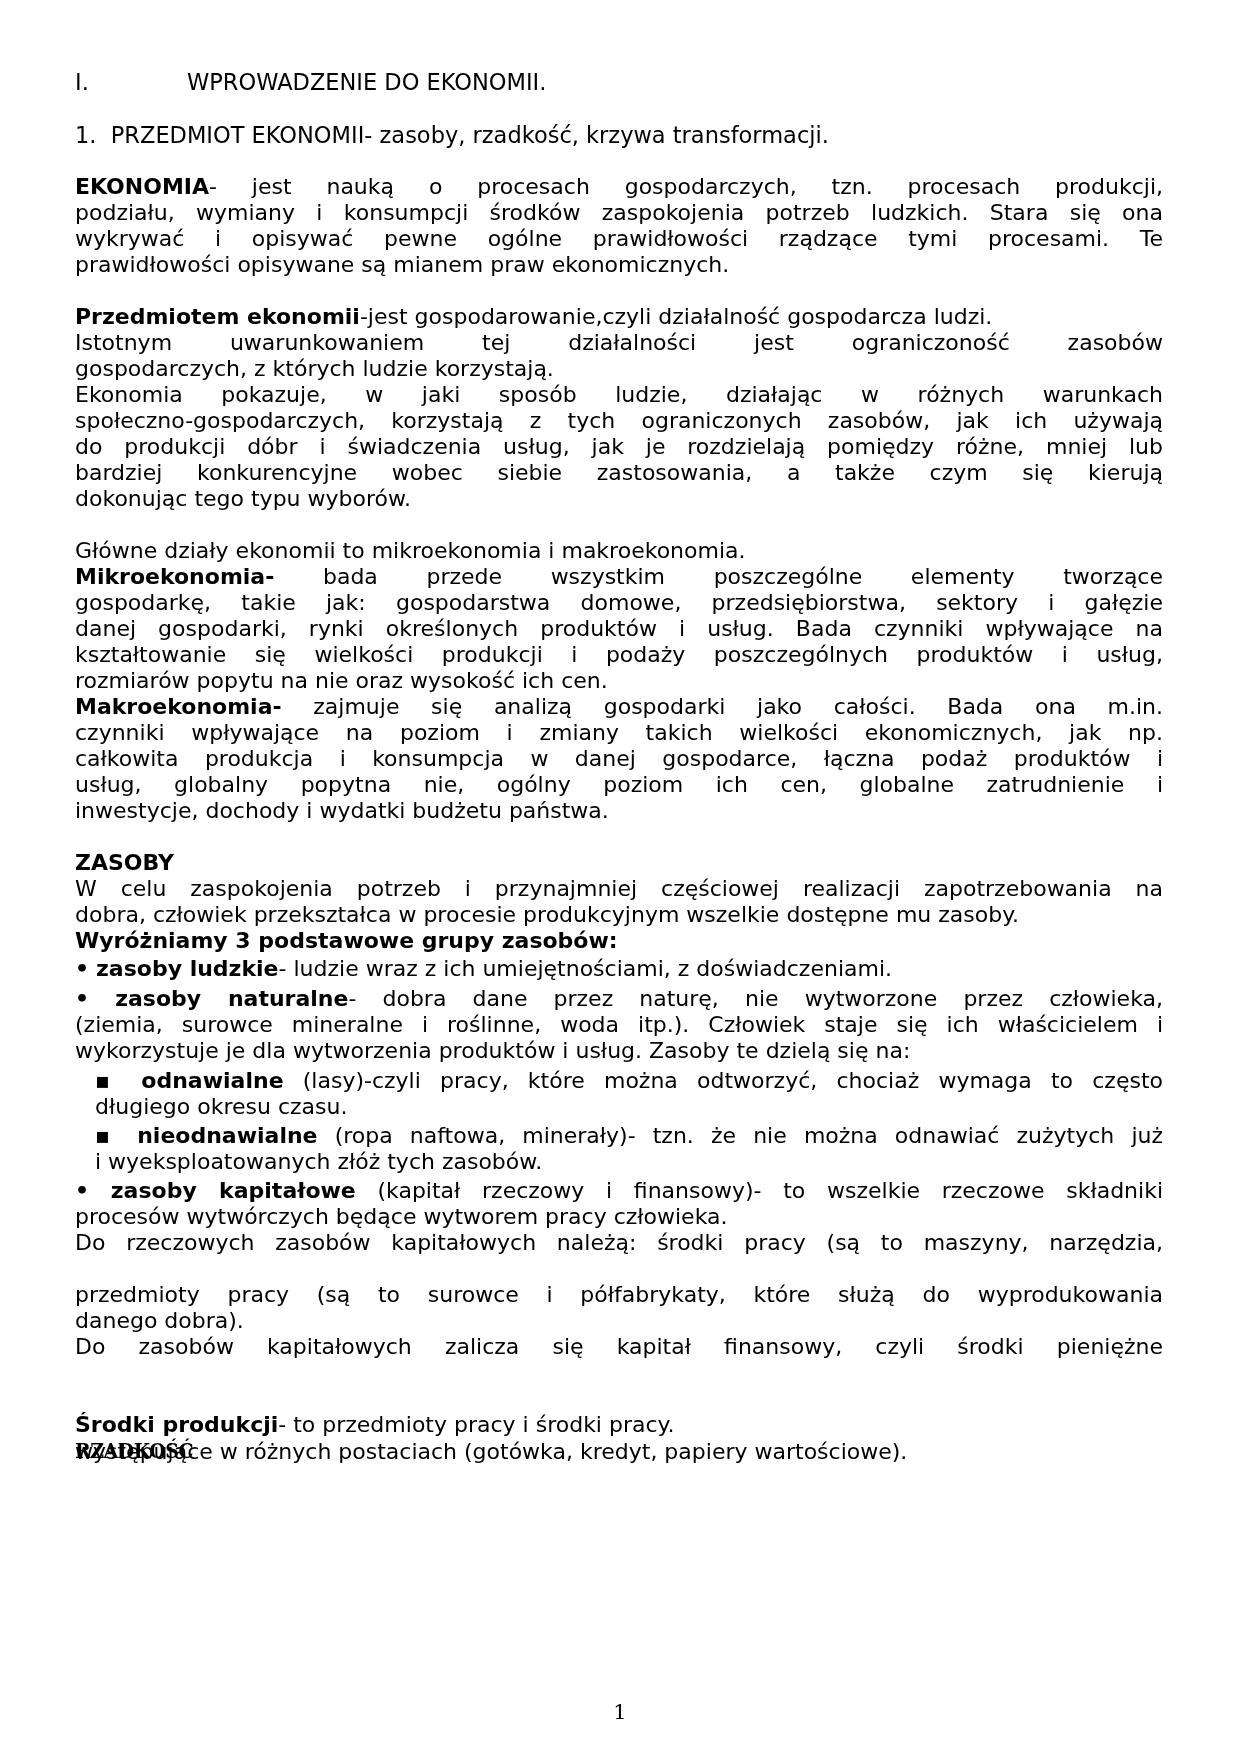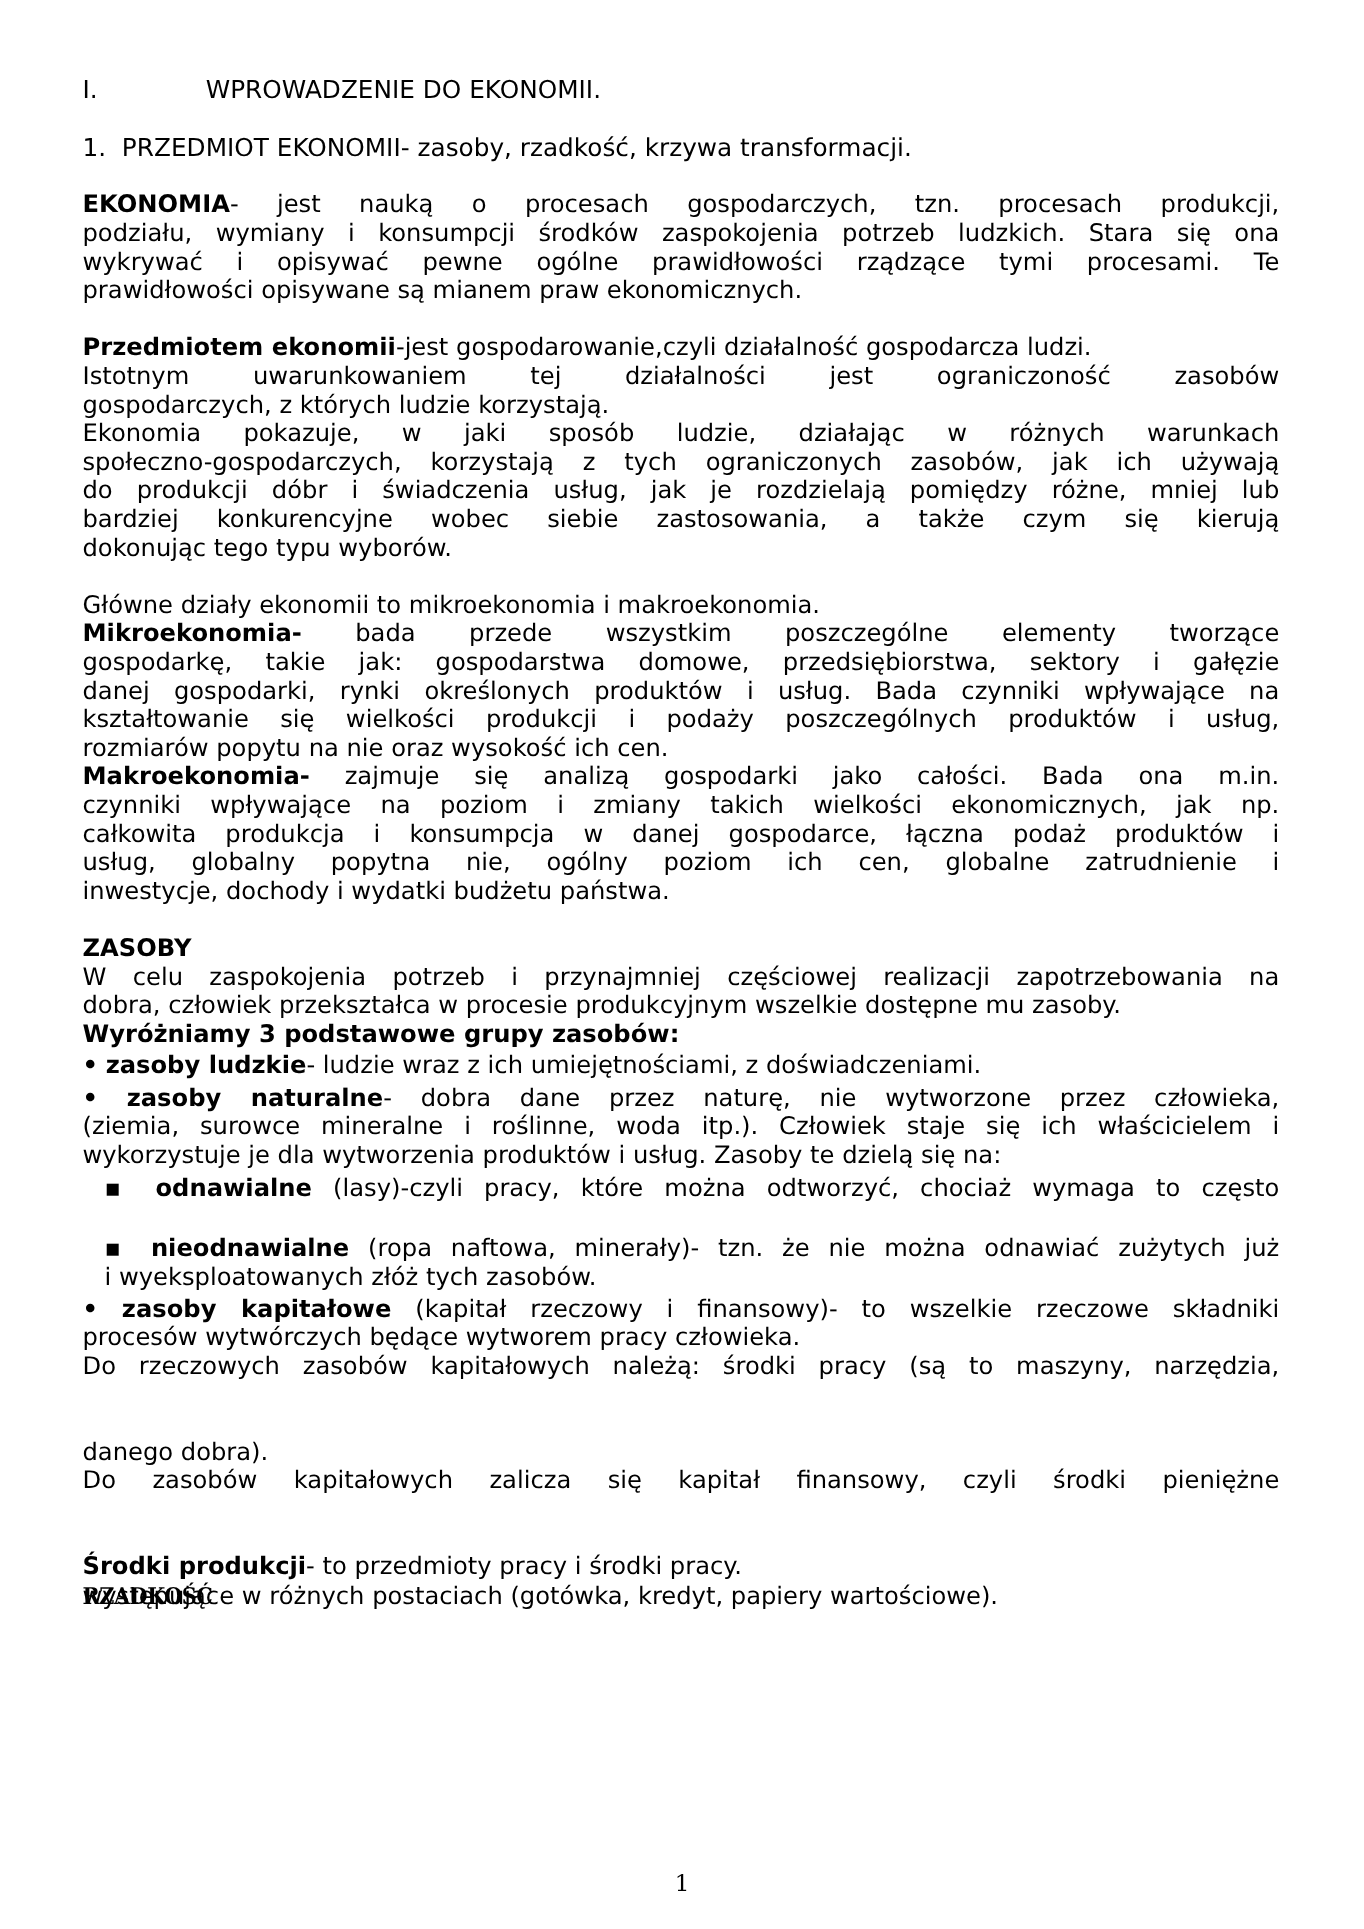--- a/index.html
+++ b/index.html
@@ -76,28 +76,30 @@
   <div class="line" style="top:900px">dobra, człowiek przekształca w procesie produkcyjnym wszelkie dostępne mu zasoby.</div>
   <div class="line b" style="top:926px">Wyróżniamy 3 podstawowe grupy zasobów:</div>
 
   <div class="line" style="top:954px"><span class="b">•</span>&nbsp;<span class="b">zasoby ludzkie</span><span>- ludzie wraz z ich umiejętnościami, z doświadczeniami.</span></div>
 
   <div class="line just" style="top:984px"><span class="b">•</span>&nbsp;<span class="b">zasoby naturalne</span><span>- dobra dane przez naturę, nie wytworzone przez człowieka,</span></div>
   <div class="line just" style="top:1010px">(ziemia, surowce mineralne i roślinne, woda itp.). Człowiek staje się ich właścicielem i</div>
   <div class="line" style="top:1036px">wykorzystuje je dla wytworzenia produktów i usług. Zasoby te dzielą się na:</div>
 
   <div class="line just indent1" style="top:1066px"><span>▪</span>&nbsp;<span class="b">odnawialne</span><span> (lasy)-czyli pracy, które można odtworzyć, chociaż wymaga to często</span></div>
+  <div class="line indent1" style="top:1092px">długiego okresu czasu.</div>
 
   <div class="line just indent1" style="top:1121px"><span>▪</span>&nbsp;<span class="b">nieodnawialne</span><span> (ropa naftowa, minerały)- tzn. że nie można odnawiać zużytych już</span></div>
   <div class="line indent1" style="top:1147px">i wyeksploatowanych złóż tych zasobów.</div>
 
   <div class="line just" style="top:1176px"><span class="b">•</span>&nbsp;<span class="b">zasoby kapitałowe</span><span> (kapitał rzeczowy i finansowy)- to wszelkie rzeczowe składniki</span></div>
   <div class="line" style="top:1202px">procesów wytwórczych będące wytworem pracy człowieka.</div>
 
   <div class="line just" style="top:1228px"><span>Do rzeczowych zasobów kapitałowych należą: </span><span class="u">środki pracy</span><span> (są to maszyny, narzędzia,</span></div>
+  <div class="line just" style="top:1280px"><span class="u">przedmioty pracy</span><span> (są to surowce i półfabrykaty, które służą do wyprodukowania</span></div>
   <div class="line" style="top:1306px">danego dobra).</div>
 
   <div class="line just" style="top:1332px">Do zasobów kapitałowych zalicza się kapitał finansowy, czyli środki pieniężne</div>
   <div class="line" style="top:1437px">występujące w różnych postaciach (gotówka, kredyt, papiery wartościowe).</div>
 
   <div class="line" style="top:1410px"><span class="b">Środki produkcji</span><span>- to przedmioty pracy i środki pracy.</span></div>
 
   <div class="line serif-head" style="top:1436px">RZADKOŚĆ</div>
 
   <div class="pagenum">1</div>

